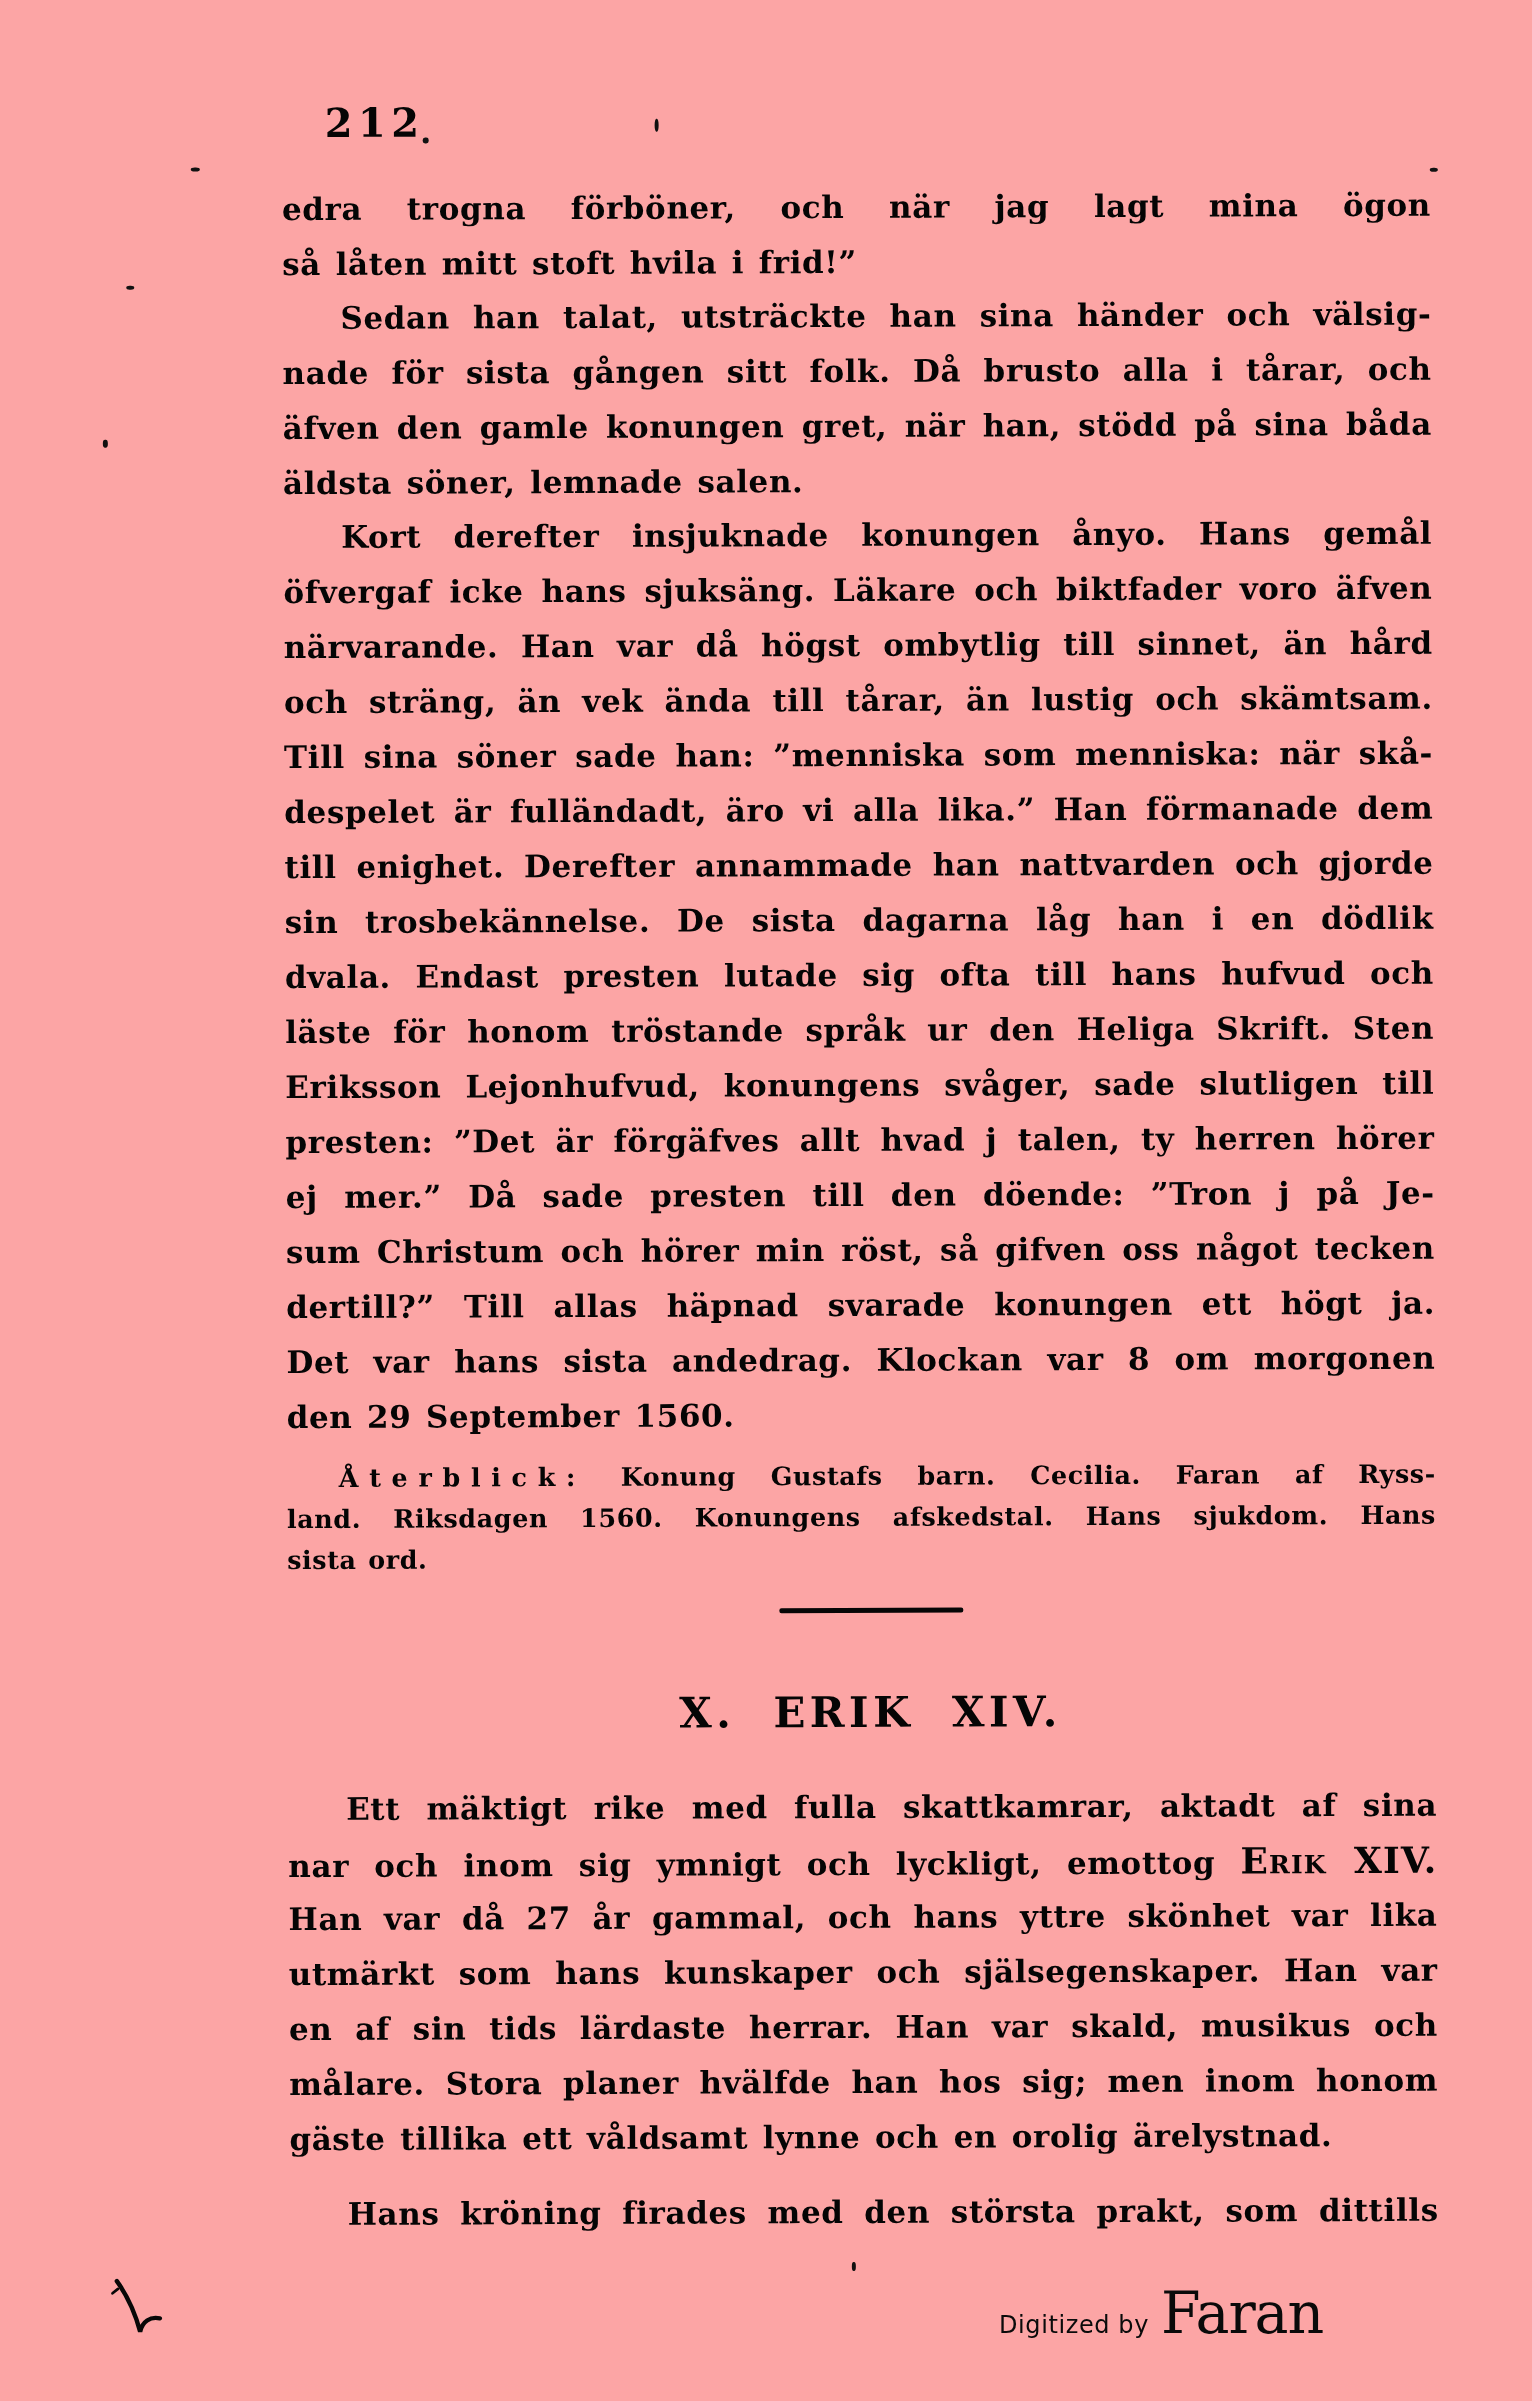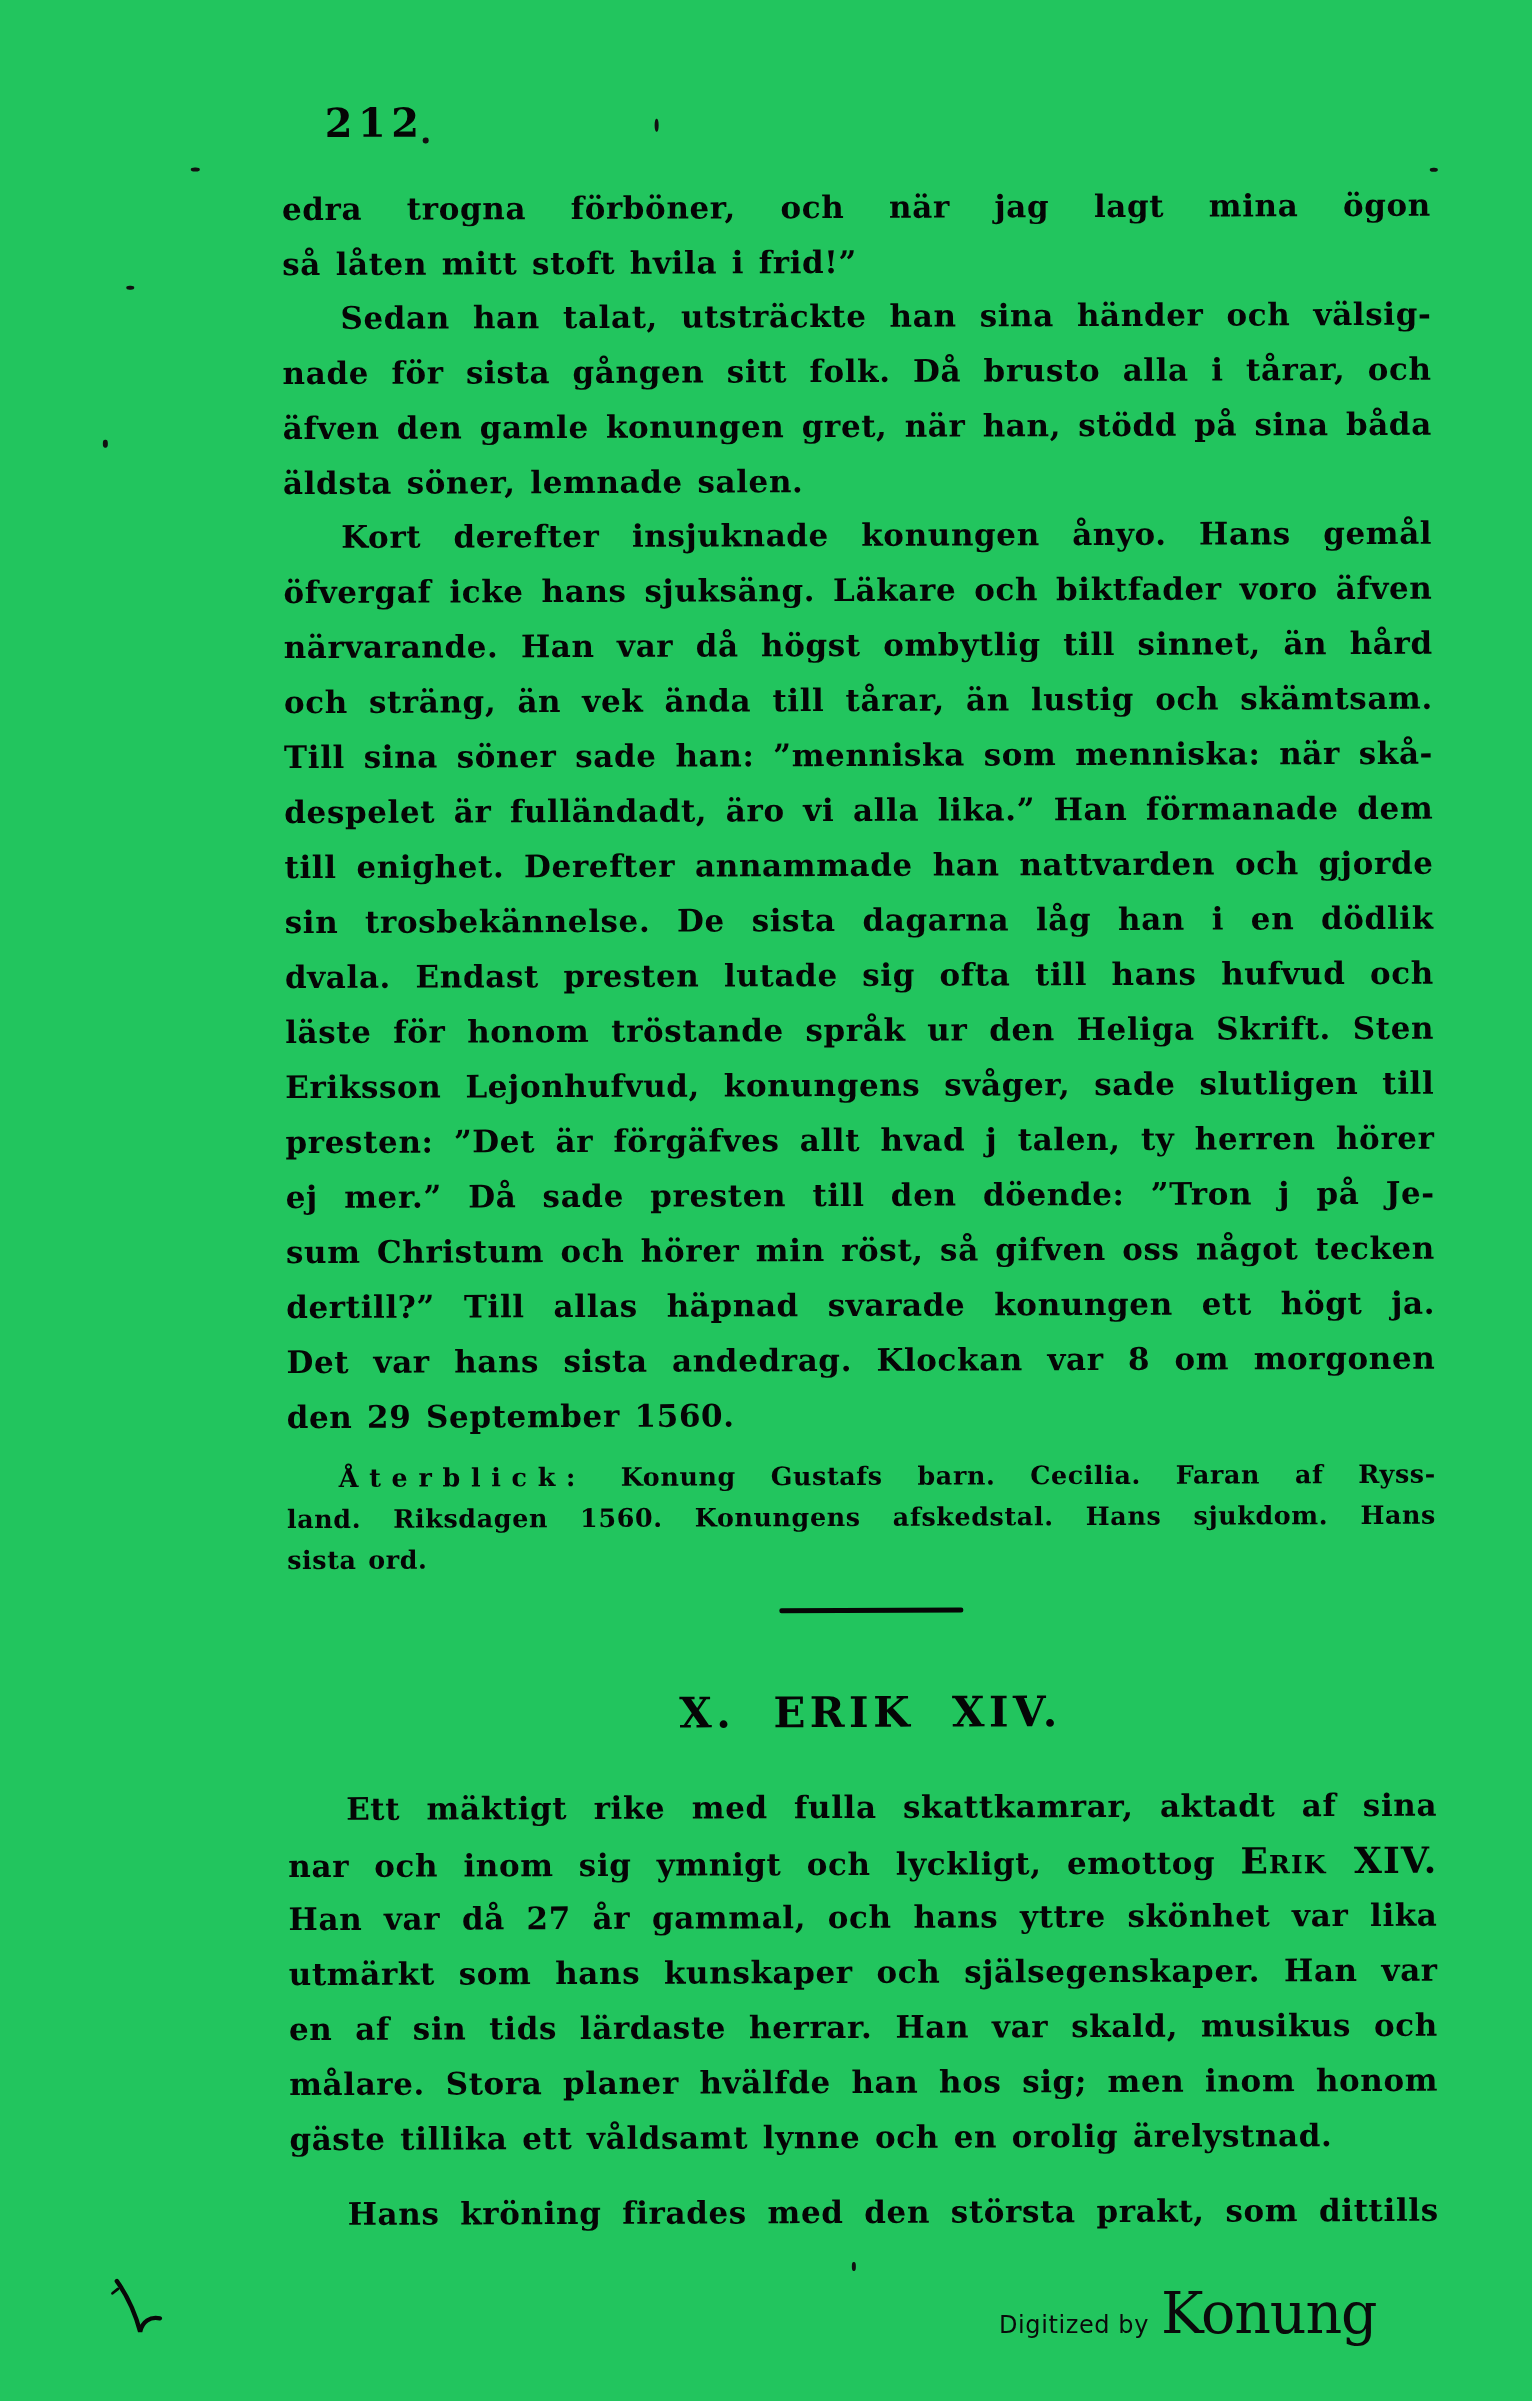--- a/index.html
+++ b/index.html
@@ -1,19 +1,19 @@
 <!DOCTYPE html>
 <html style="font-size:8.8px"><head>
 <meta charset="utf-8">
 <style>
   html,body{margin:0;padding:0;background:#e8e8e8;}
   .page{
     position:relative;
     width:1532px;height:2401px;
-    background:#22c55e;
+    background:#fca5a5;
     overflow:hidden;
     font-family:"DejaVu Serif",serif;
     color:#050505;
   }
   .scan{
     position:absolute;inset:0;
     transform:rotate(-0.22deg);
     transform-origin:828px 221px;
   }
   .pagenum{
@@ -158,16 +158,16 @@
 
     <svg class="pen-mark" width="83" height="66" viewBox="0 0 150 120">
       <path d="M14 8 C 34 36, 46 62, 56 100 C 60 82, 74 72, 92 76" stroke="#080808" stroke-width="8" fill="none" stroke-linecap="round"></path>
       <path d="M6 30 l10 -8" stroke="#080808" stroke-width="5" fill="none" stroke-linecap="round"></path>
     </svg>
 
   </div>
 
   <div class="footer">
     <span class="digitized">Digitized by</span>
-    <span class="google">Konung</span>
+    <span class="google">Faran</span>
   </div>
 </div>
 
 
 </body></html>

